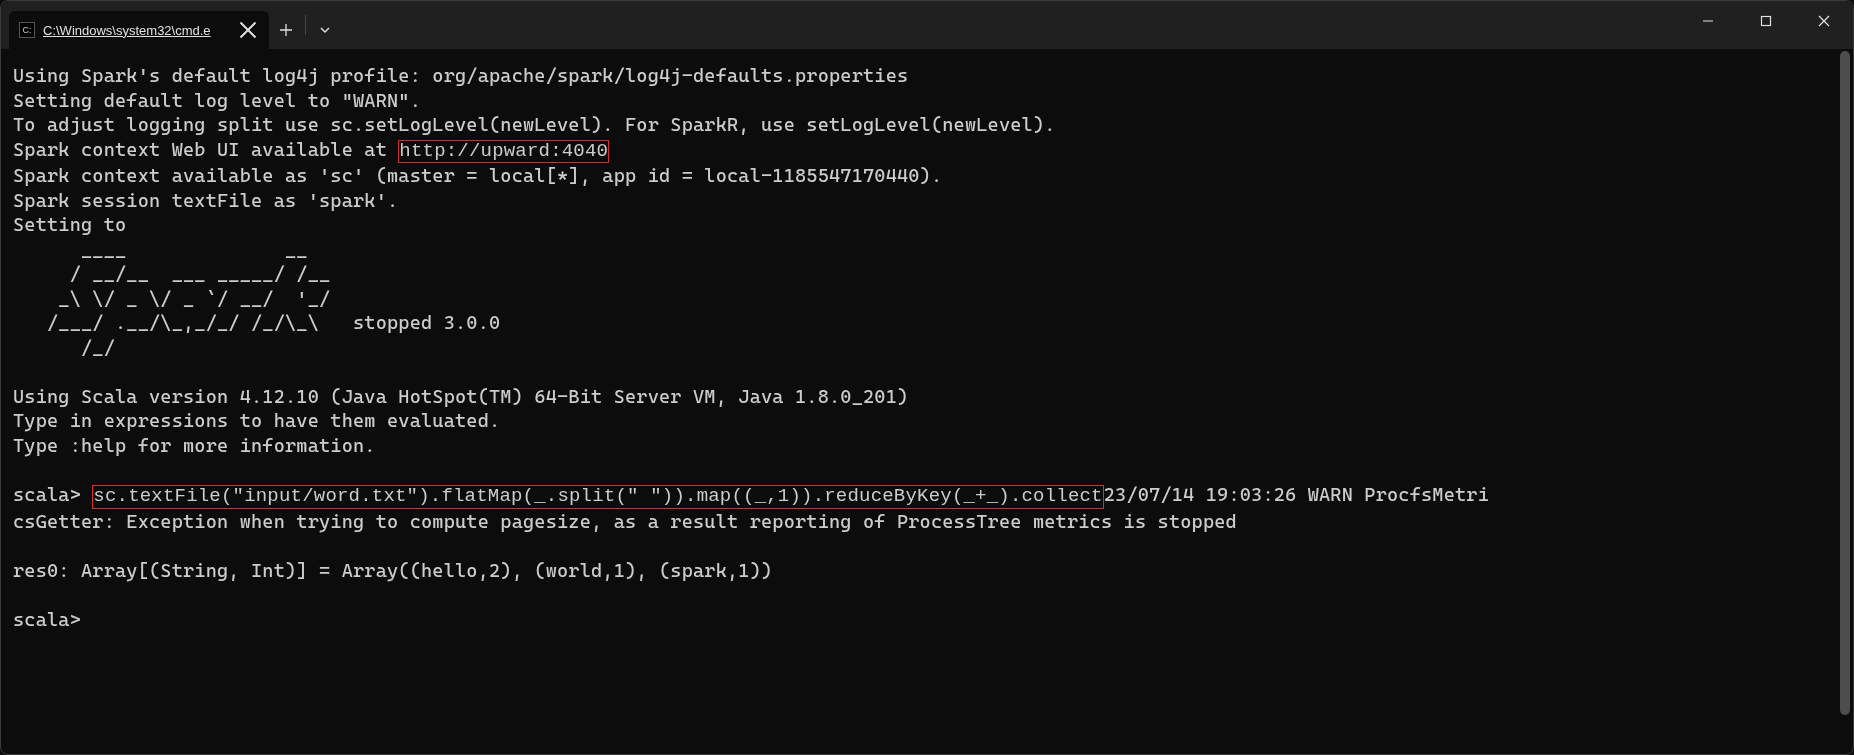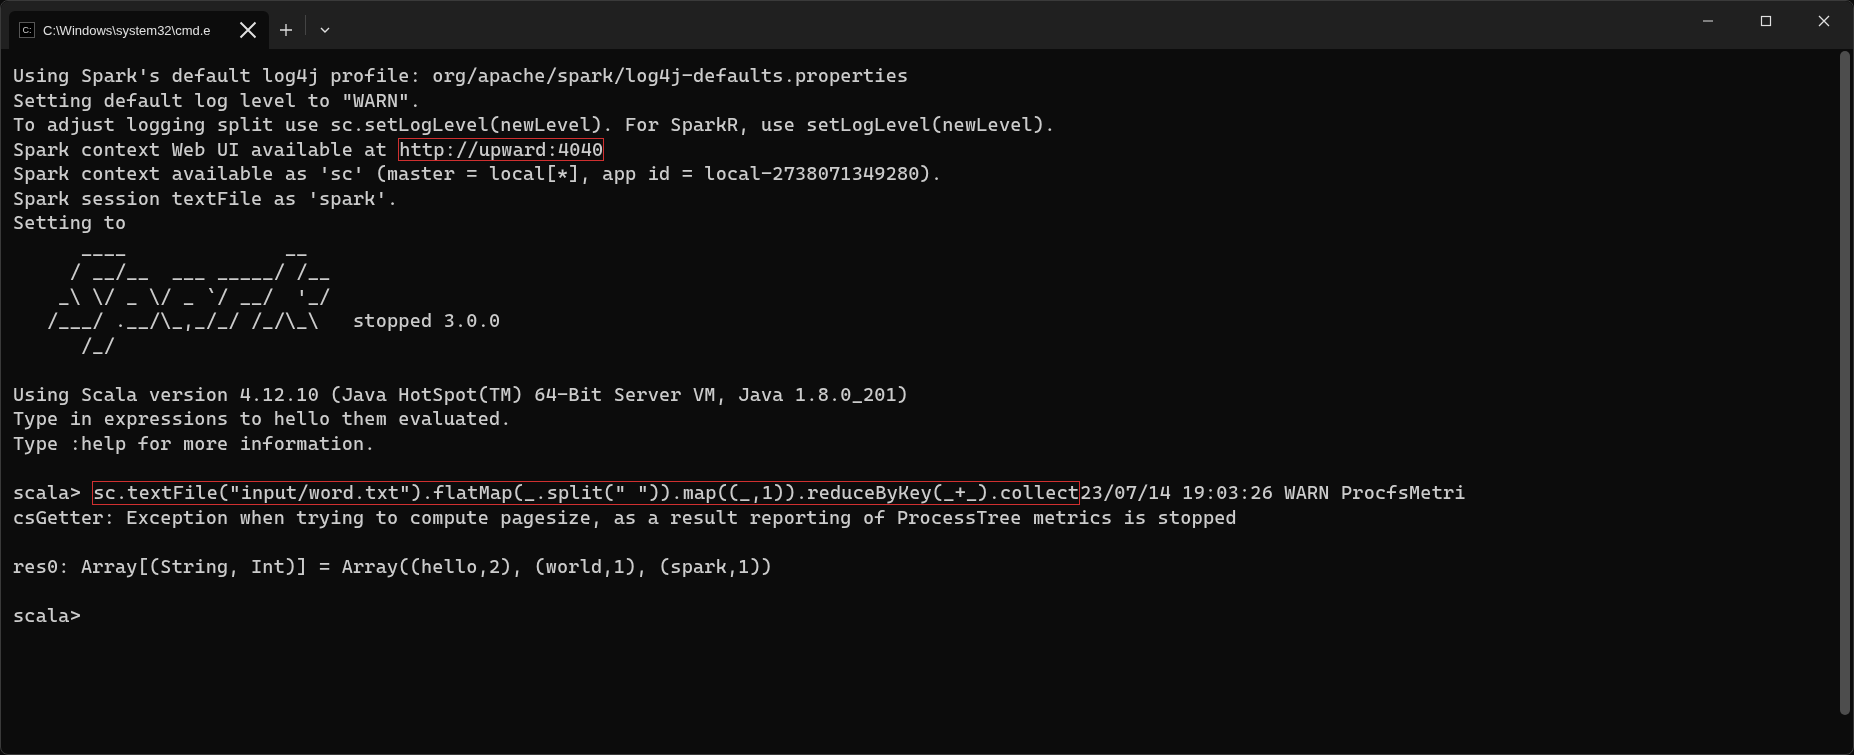--- a/index.html
+++ b/index.html
@@ -37,21 +37,21 @@
     gap:8px;
     position:relative;
   }
   .tab-icon {
     width:16px;height:16px;
     background:#000;
     border:1px solid #555;
     display:flex;align-items:center;justify-content:center;
     font-size:9px;color:#ccc;
   }
-  .tab-title { flex:1; white-space:nowrap; overflow:hidden; text-overflow:ellipsis; }
+  .tab-title { flex:1; white-space:nowrap; overflow:hidden; text-overflow:ellipsis;text-decoration:underline; }
   .tab-close {
     width:18px;height:18px;
     display:flex;align-items:center;justify-content:center;
     color:#e0e0e0;font-size:13px;cursor:pointer;border-radius:3px;
   }
   .newtab,.dropdown-btn{
     color:#e0e0e0;width:34px;height:38px;
     display:flex;align-items:center;justify-content:center;
     font-size:16px;cursor:pointer;
   }
@@ -71,20 +71,21 @@
     line-height:1.29;
     white-space:pre;
     letter-spacing:0.2px;
     font-family:"Cascadia Mono","Consolas",monospace;
   }
   .hl-red{
     border:1.5px solid #d03030;
     padding:0 0px;
     display:inline-block;
     line-height:1.15;
+    font-family:Liberation Mono, monospace;
   }
   .scrollbar-track{
     position:absolute;right:2px;top:50px;bottom:4px;width:12px;
   }
   .scrollbar-thumb{
     position:absolute;right:1px;top:0;width:10px;height:95%;
     background:#4d4d4d;border-radius:5px;
   }
 </style>
 </head>
@@ -127,31 +128,31 @@
           <path d="M1 1 L11 11 M11 1 L1 11" stroke="#e0e0e0" stroke-width="1.3"></path>
         </svg>
     </div>
   </div>
 </div>
 
 <div class="terminal"><span>Using Spark's default log4j profile: org/apache/spark/log4j-defaults.properties</span>
 <span>Setting default log level to "WARN".</span>
 <span>To adjust logging split use sc.setLogLevel(newLevel). For SparkR, use setLogLevel(newLevel).</span>
 <span>Spark context Web UI available at </span><span class="hl-red">http://upward:4040</span>
-<span>Spark context available as 'sc' (master = local[*], app id = local-2738071349280).</span>
+<span>Spark context available as 'sc' (master = local[*], app id = local-1185547170440).</span>
 <span>Spark session textFile as 'spark'.</span>
 <span>Setting to</span>
 <span>      ____              __</span>
 <span>     / __/__  ___ _____/ /__</span>
 <span>    _\ \/ _ \/ _ `/ __/  '_/</span>
 <span>   /___/ .__/\_,_/_/ /_/\_\   stopped 3.0.0</span>
 <span>      /_/</span>
 
 <span>Using Scala version 4.12.10 (Java HotSpot(TM) 64-Bit Server VM, Java 1.8.0_201)</span>
-<span>Type in expressions to hello them evaluated.</span>
+<span>Type in expressions to have them evaluated.</span>
 <span>Type :help for more information.</span>
 
 <span>scala&gt; </span><span class="hl-red">sc.textFile("input/word.txt").flatMap(_.split(" ")).map((_,1)).reduceByKey(_+_).collect</span><span>23/07/14 19:03:26 WARN ProcfsMetri</span>
 <span>csGetter: Exception when trying to compute pagesize, as a result reporting of ProcessTree metrics is stopped</span>
 
 <span>res0: Array[(String, Int)] = Array((hello,2), (world,1), (spark,1))</span>
 
 <span>scala&gt;</span></div>
 
 <div class="scrollbar-track">

